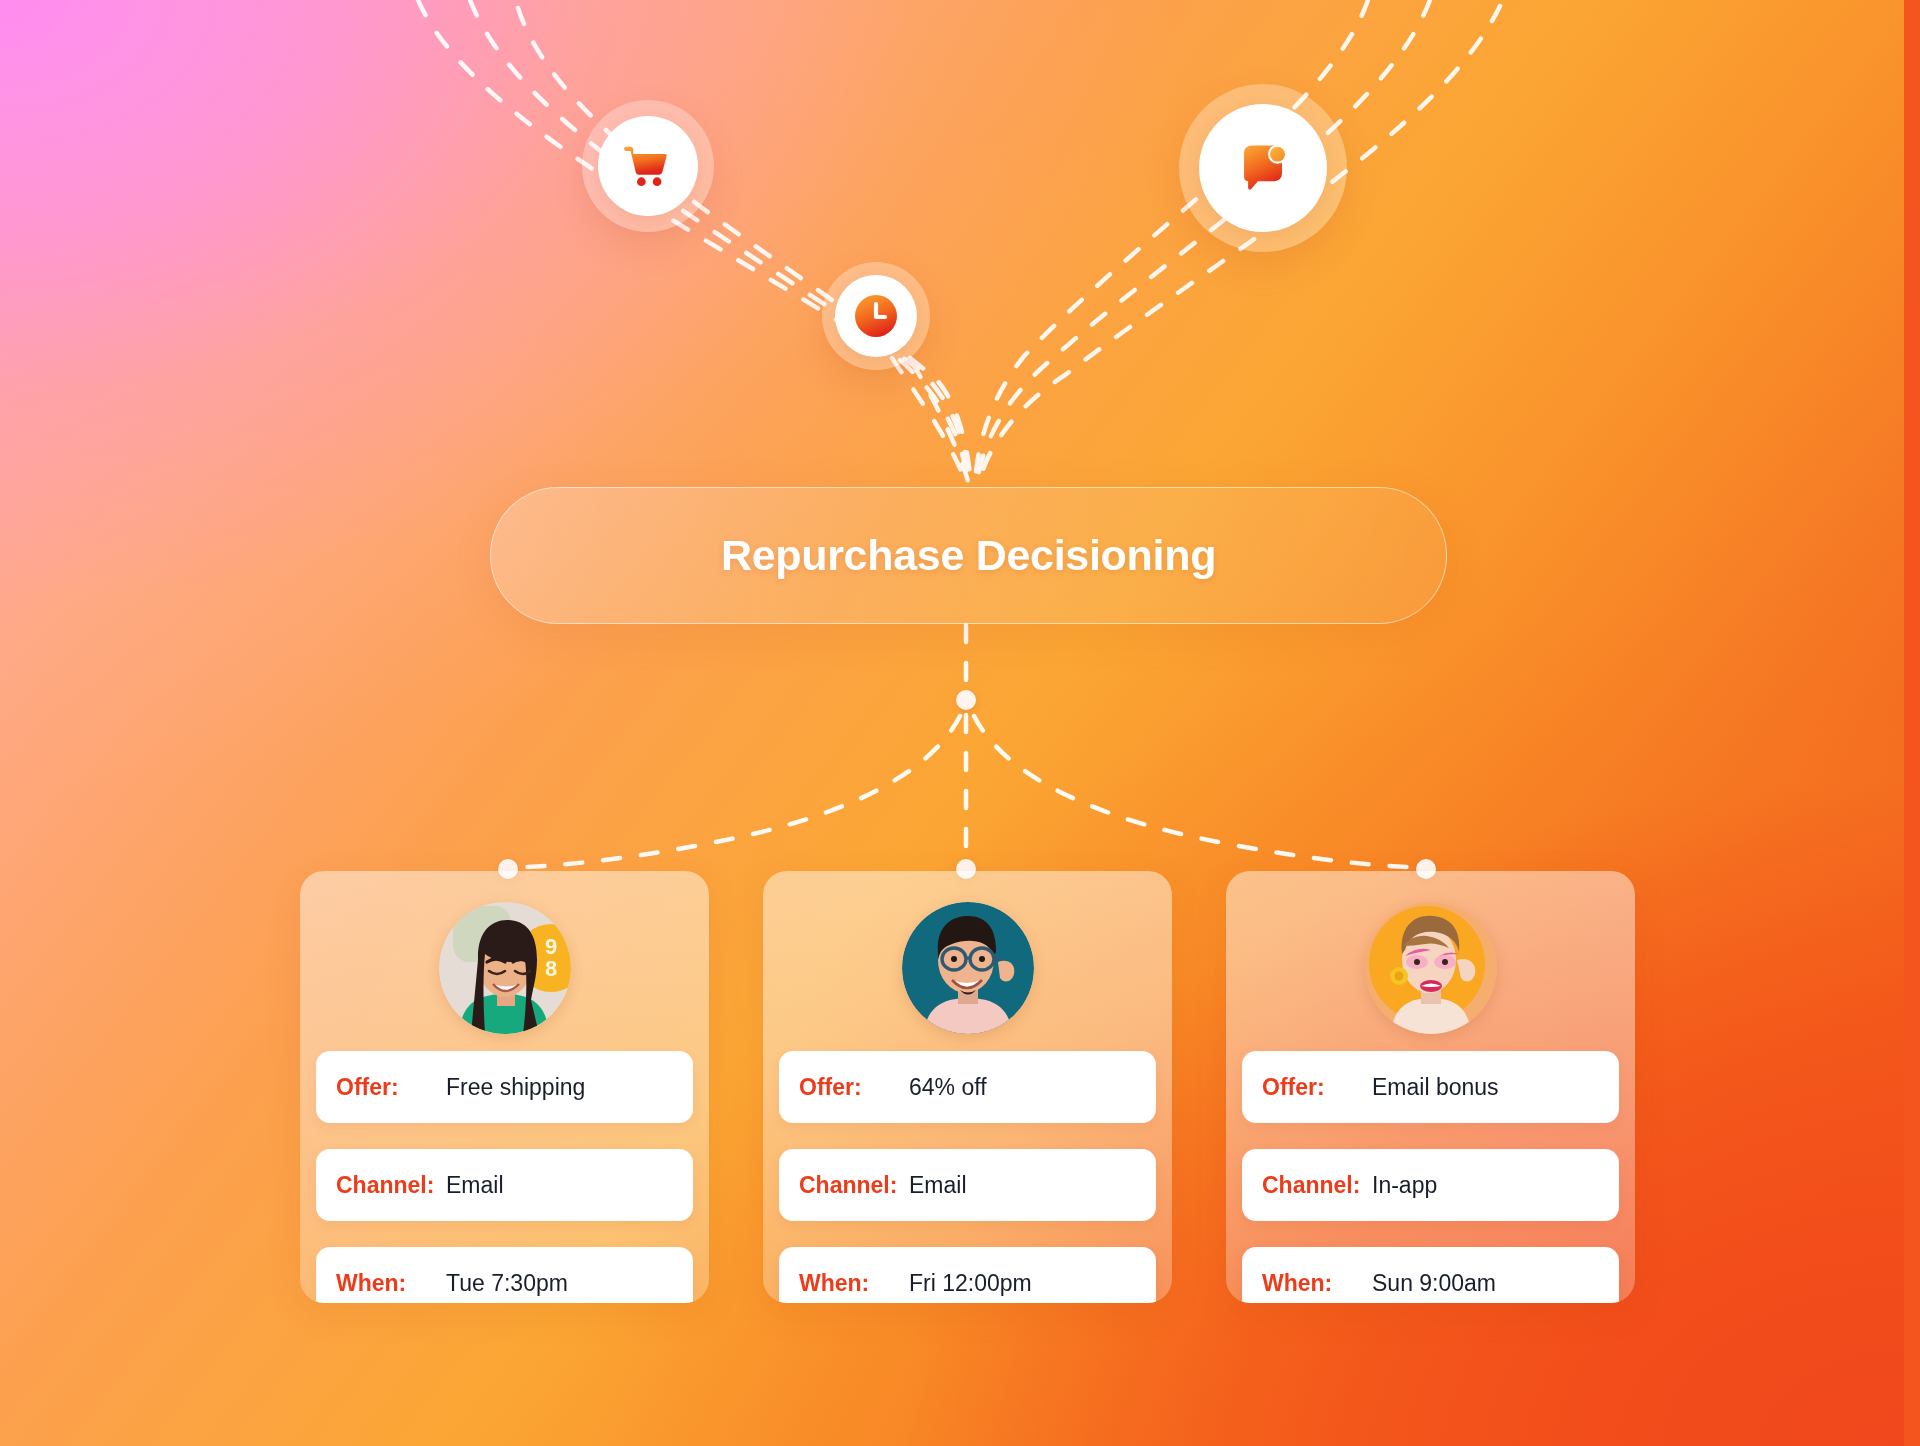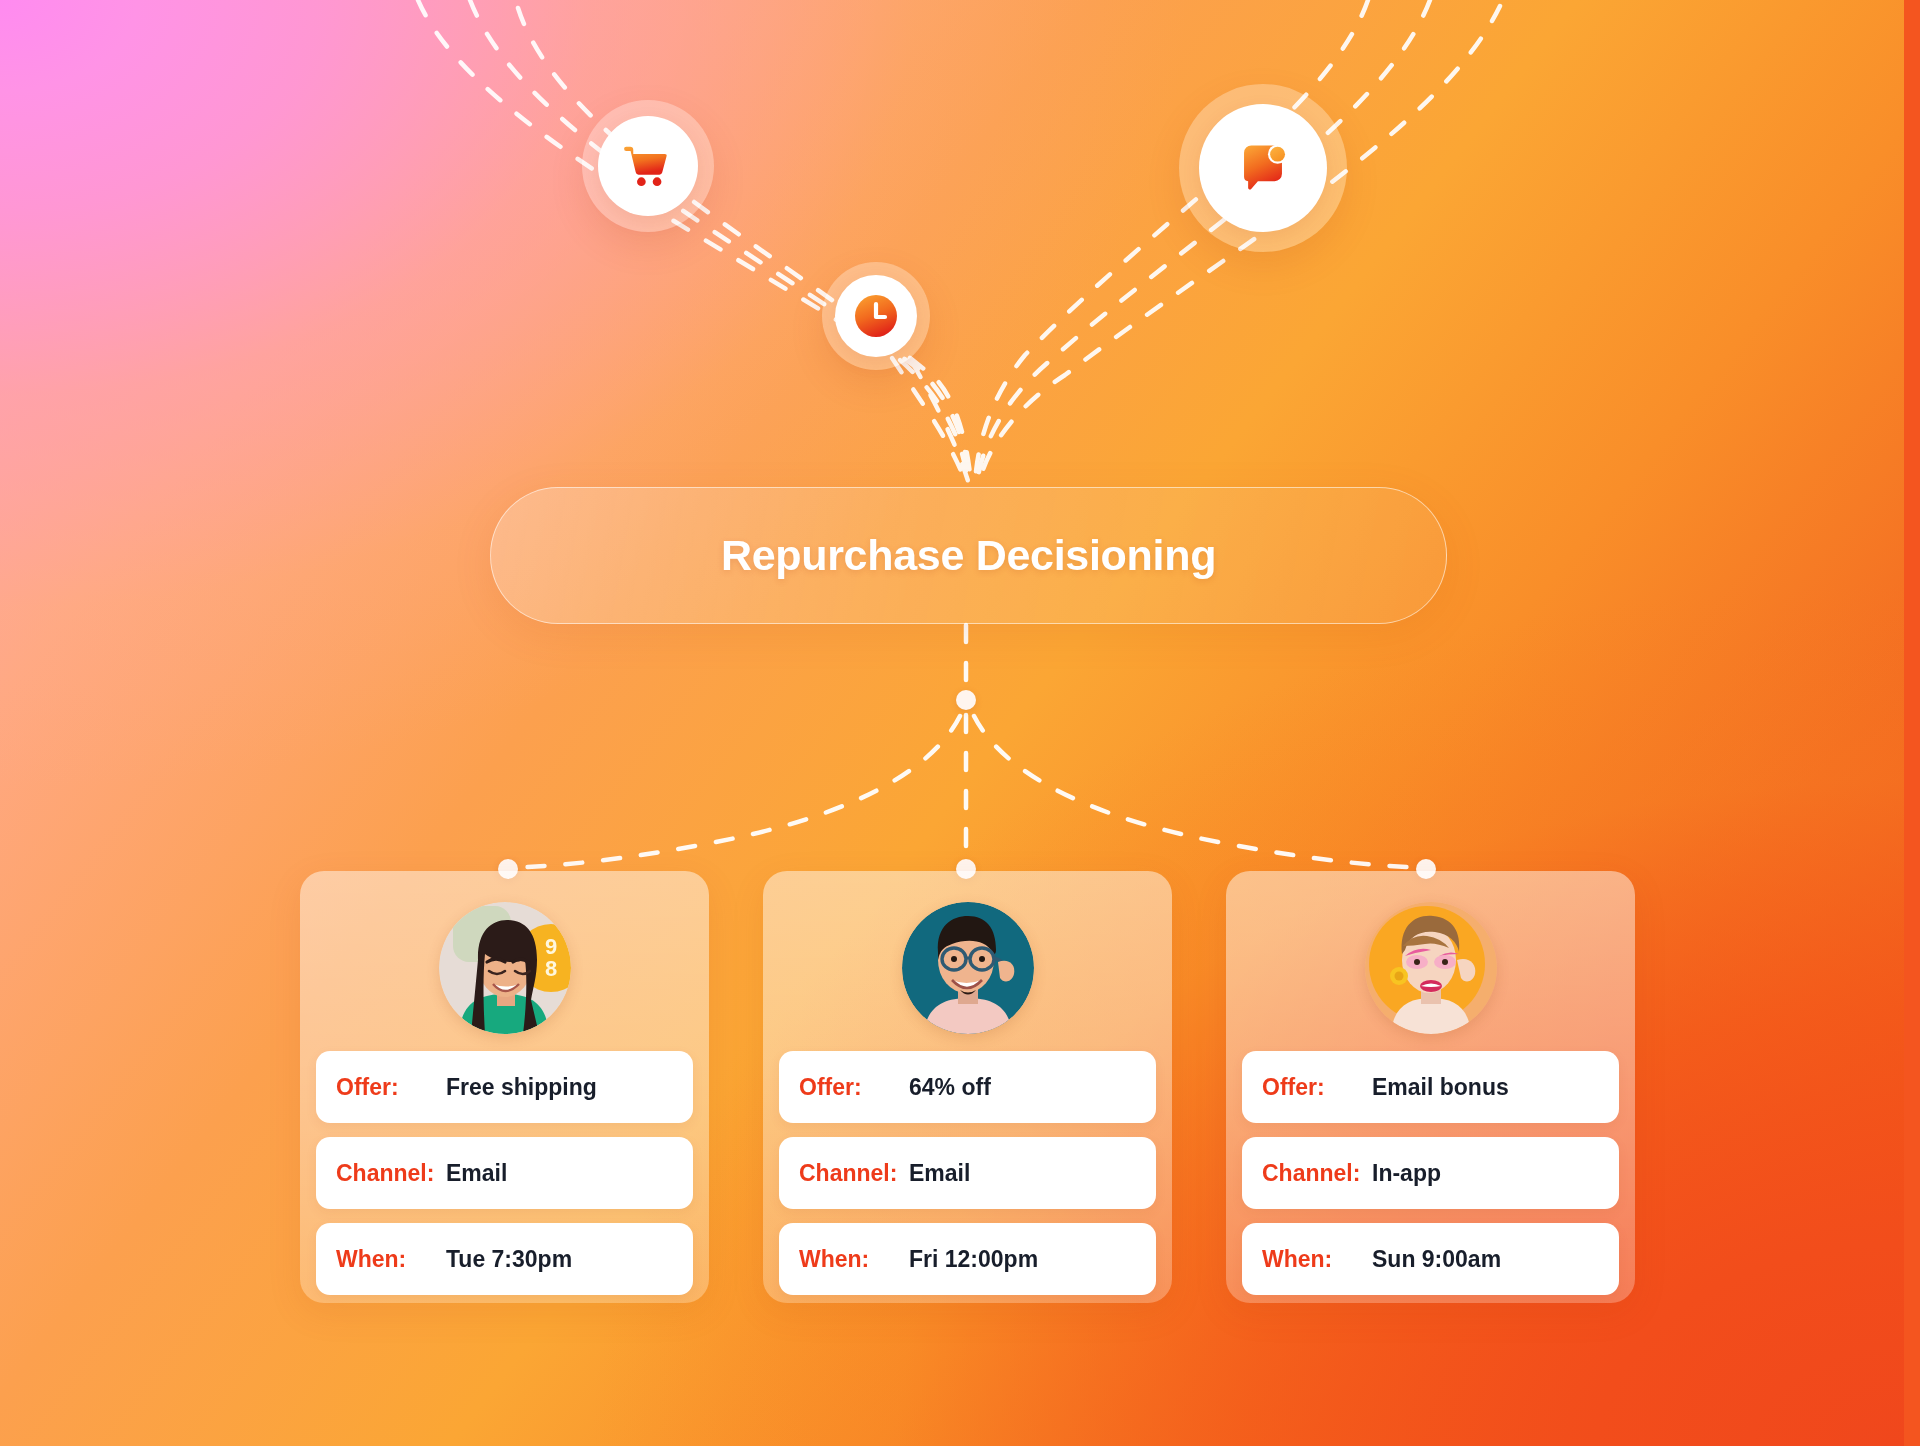--- a/index.html
+++ b/index.html
@@ -66,28 +66,28 @@
   .avatar{
     position:absolute;left:50%;transform:translateX(-50%);top:31px;
     width:132px;height:132px;border-radius:50%;overflow:hidden;
     box-shadow:0 4px 14px rgba(150,60,20,0.16);
   }
   .avatar svg{display:block;}
 
   .rows{position:absolute;left:16px;right:16px;top:180px;}
   .row{
     height:72px;background:#fff;border-radius:14px;
-    display:flex;align-items:center;margin-bottom:14px;
+    display:flex;align-items:center;margin-bottom:26px;
     box-shadow:0 4px 12px rgba(170,70,25,0.08);
   }
   .row .lbl{
     color:#EE3B1A;font-size:23px;font-weight:bold;
     width:130px;padding-left:20px;box-sizing:border-box;flex:none;
   }
-  .row .val{color:#181E2B;font-size:23px;font-weight:bold;}
+  .row .val{color:#181E2B;font-size:23px;font-weight:normal;}
 
   
   .dot{
     position:absolute;width:20px;height:20px;border-radius:50%;
     background:#FFF5EE;box-shadow:0 2px 7px rgba(170,70,25,0.18);
   }
 </style>
 </head>
 <body>
 

